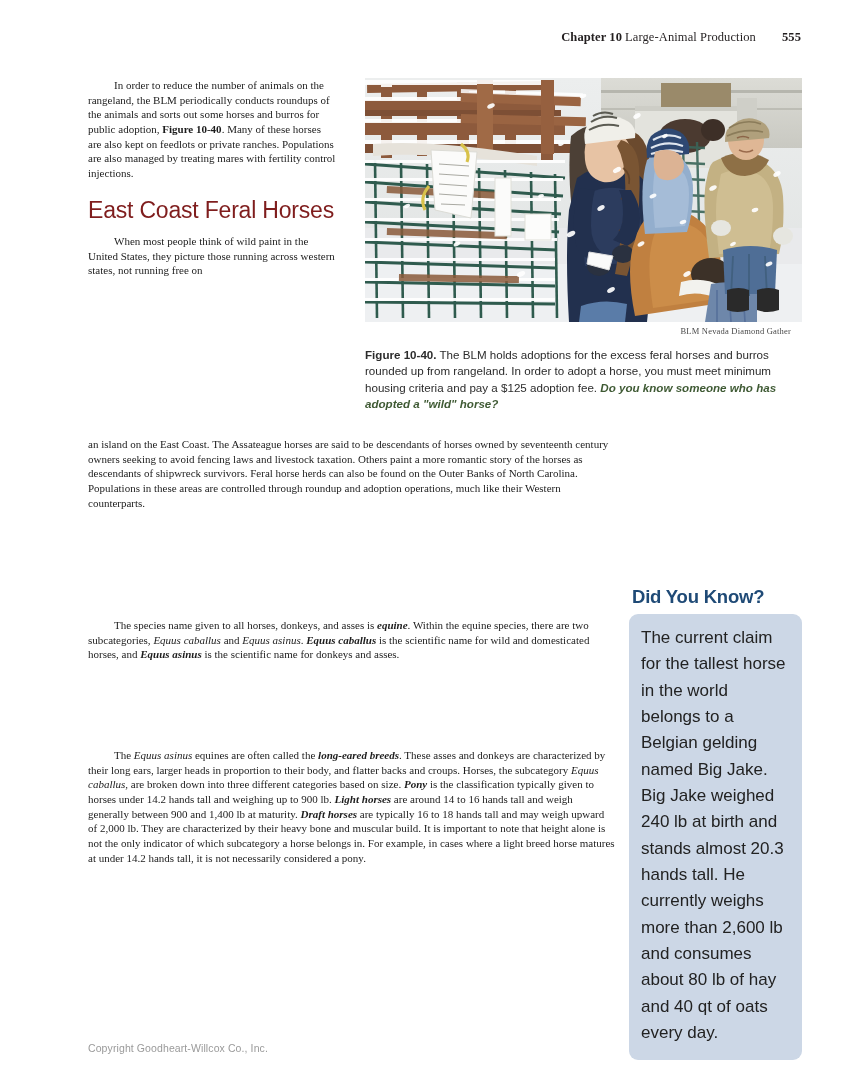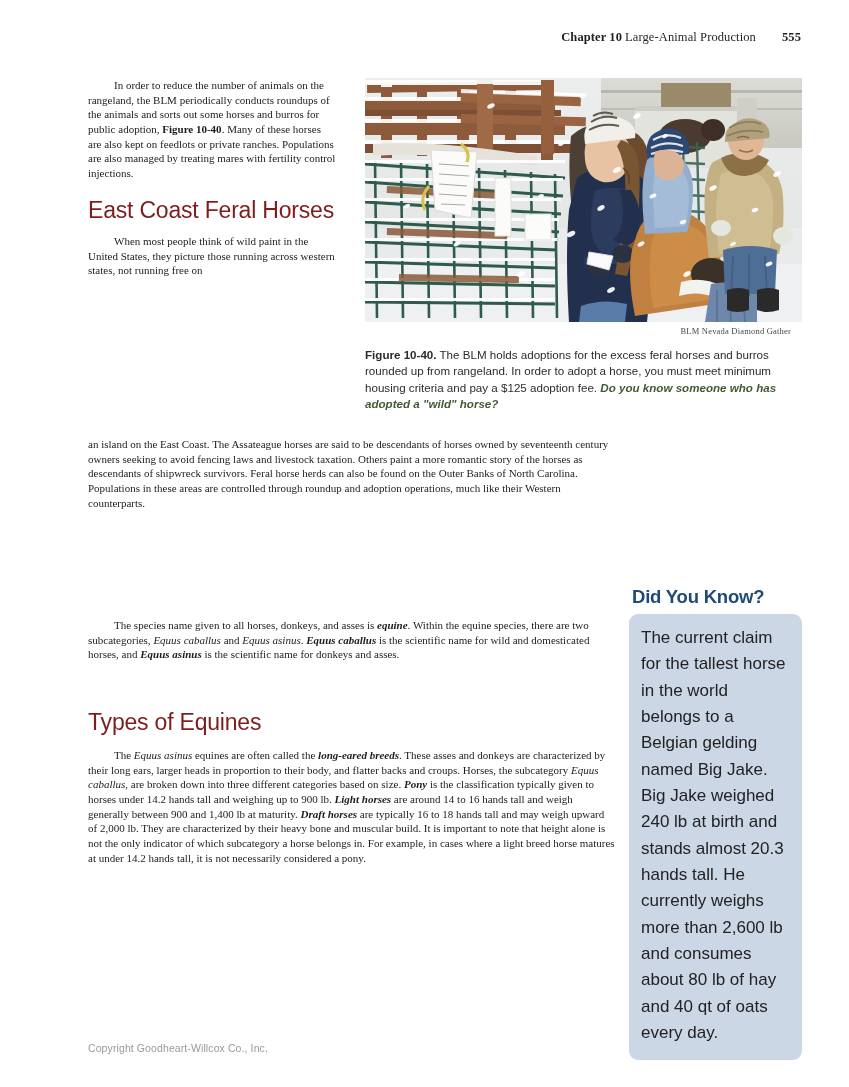--- a/index.html
+++ b/index.html
@@ -463,23 +463,20 @@
     <p class="body-p">an island on the East Coast. The Assateague horses are said to be descendants of horses owned by seventeenth century owners seeking to avoid fencing laws and livestock taxation. Others paint a more romantic story of the horses as descendants of shipwreck survivors. Feral horse herds can also be found on the Outer Banks of North Carolina. Populations in these areas are controlled through roundup and adoption operations, much like their Western counterparts.</p>
   </div>
 
 
   <div class="fullwidth fw-breeds-p">
     <p class="body-p">
       <span class="ind"></span><span>The species name given to all horses, donkeys, and asses is </span><span class="bi">equine</span><span>. Within the equine species, there are two subcategories, </span><i>Equus caballus</i><span> and </span><i>Equus asinus</i><span>. </span><span class="bi">Equus caballus</span><span> is the scientific name for wild and domesticated horses, and </span><span class="bi">Equus asinus</span><span> is the scientific name for donkeys and asses.</span>
     </p>
   </div>
 
-  <div class="fullwidth fw-types-head">
-    <h2 class="h2-green">Types of Equines</h2>
-  </div>
 
   <div class="fullwidth fw-types-p">
     <p class="body-p">
       <span class="ind"></span><span>The </span><i>Equus asinus</i><span> equines are often called the </span><span class="bi">long-eared breeds</span><span>. These asses and donkeys are characterized by their long ears, larger heads in proportion to their body, and flatter backs and croups. Horses, the subcategory </span><i>Equus caballus</i><span>, are broken down into three different categories based on size. </span><span class="bi">Pony</span><span> is the classification typically given to horses under 14.2 hands tall and weighing up to 900 lb. </span><span class="bi">Light horses</span><span> are around 14 to 16 hands tall and weigh generally between 900 and 1,400 lb at maturity. </span><span class="bi">Draft horses</span><span> are typically 16 to 18 hands tall and may weigh upward of 2,000 lb. They are characterized by their heavy bone and muscular build. It is important to note that height alone is not the only indicator of which subcategory a horse belongs in. For example, in cases where a light breed horse matures at under 14.2 hands tall, it is not necessarily considered a pony.</span>
     </p>
   </div>
 
   <div class="dyk">
     <div class="dyk-title">Did You Know?</div>
     <div class="dyk-box">

